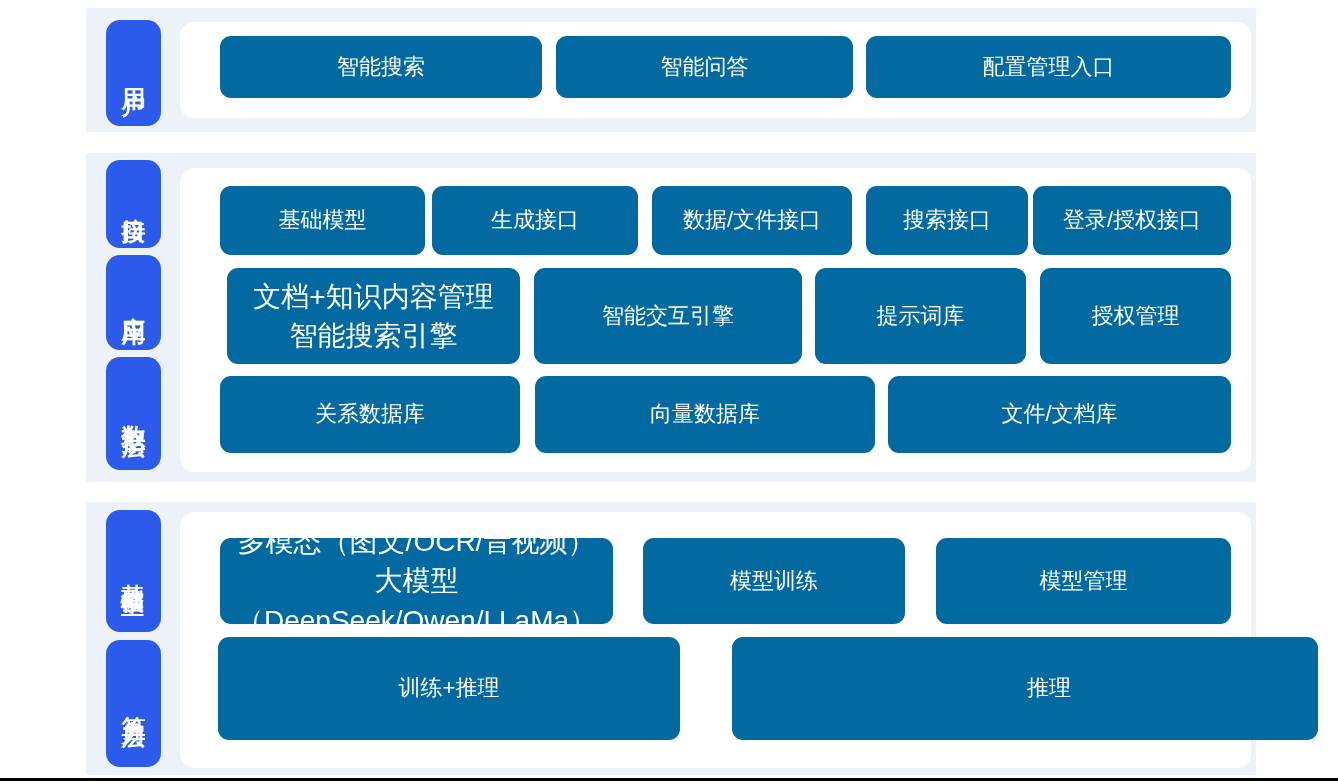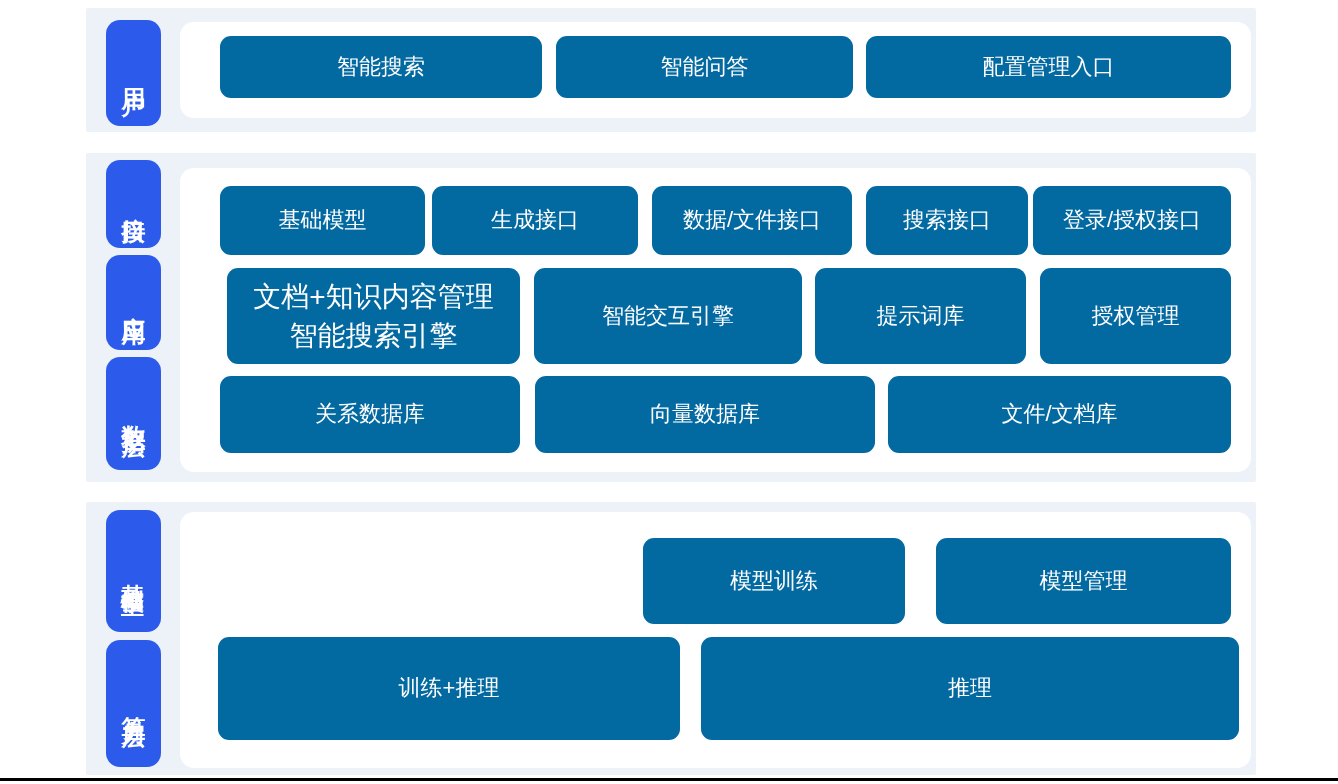--- a/index.html
+++ b/index.html
@@ -55,20 +55,22 @@
   <div class="block two-line" style="left:227px;top:268px;width:293px;height:96px;">文档+知识内容管理
 智能搜索引擎</div>
   <div class="block" style="left:534px;top:268px;width:268px;height:96px;">智能交互引擎</div>
   <div class="block" style="left:815px;top:268px;width:211px;height:96px;">提示词库</div>
   <div class="block" style="left:1040px;top:268px;width:191px;height:96px;">授权管理</div>
 
   <div class="block" style="left:220px;top:376px;width:300px;height:77px;">关系数据库</div>
   <div class="block" style="left:535px;top:376px;width:340px;height:77px;">向量数据库</div>
   <div class="block" style="left:888px;top:376px;width:343px;height:77px;">文件/文档库</div>
 
+  <div class="block two-line" style="left:220px;top:538px;width:393px;height:86px;">多模态（图文/OCR/音视频）
+大模型（DeepSeek/Qwen/LLaMa）</div>
   <div class="block" style="left:643px;top:538px;width:262px;height:86px;">模型训练</div>
   <div class="block" style="left:936px;top:538px;width:295px;height:86px;">模型管理</div>
 
   <div class="block" style="left:218px;top:637px;width:462px;height:103px;">训练+推理</div>
-  <div class="block" style="left:701px;top:637px;width:538px;height:103px;">推理</div>
+  <div class="block" style="left:732px;top:637px;width:538px;height:103px;padding-left:48px;">推理</div>
 
   <div class="bottom-rule" style="top:778px;"></div>
 </div>
 
 </body></html>

